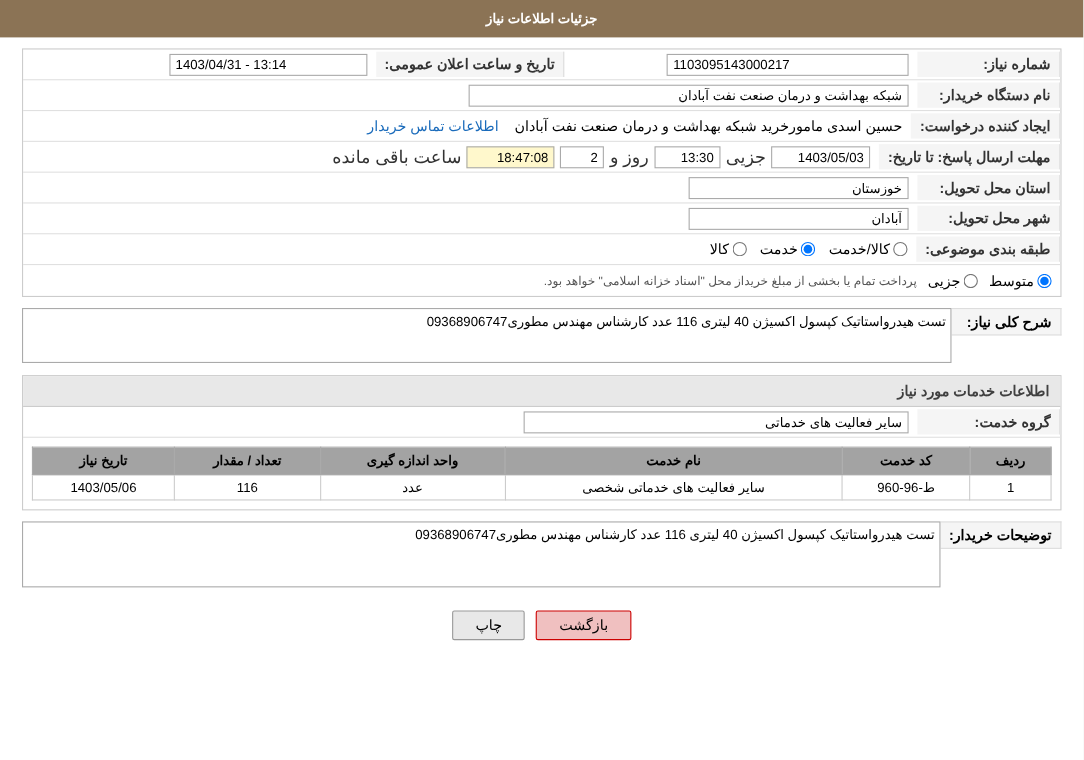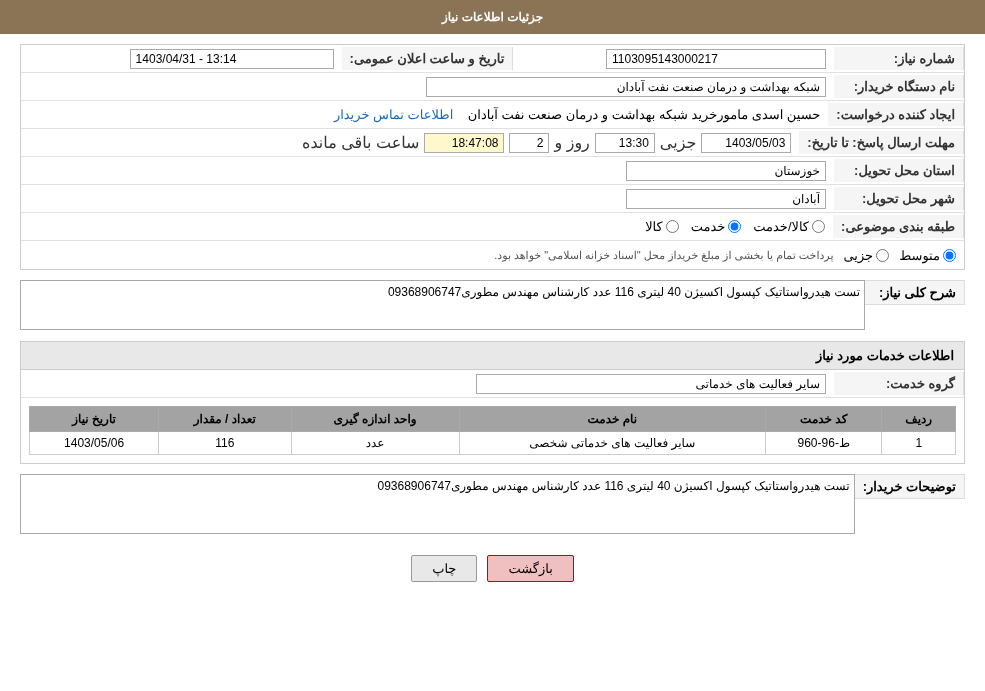--- a/index.html
+++ b/index.html
@@ -97,21 +97,21 @@
     }
     .radio-item {
       display: flex;
       align-items: center;
       gap: 3px;
     }
     .section-title {
       background: #e8e8e8;
       padding: 6px 10px;
       font-weight: bold;
-      color: #000000;
+      color: #404040;
       border-bottom: 1px solid #ccc;
     }
     .table-wrapper {
       padding: 8px;
     }
     table {
       width: 100%;
       border-collapse: collapse;
       font-size: 12px;
     }
@@ -148,21 +148,21 @@
       background: #f0c0c0;
       border-color: #c00;
     }
     .shahr-box input {
       width: 200px;
     }
     .date-input { width: 90px; }
     .time-input { width: 60px; }
     .day-input { width: 40px; }
     .remain-input { width: 80px; }
-    .announce-date-input { width: 204px; }
+    .announce-date-input { width: 180px; }
     .top-row-number input { width: 220px; }
     .note-text {
       color: #333;
       font-size: 12px;
       padding: 2px 0;
     }
   </style>
 </head>
 <body>
 

